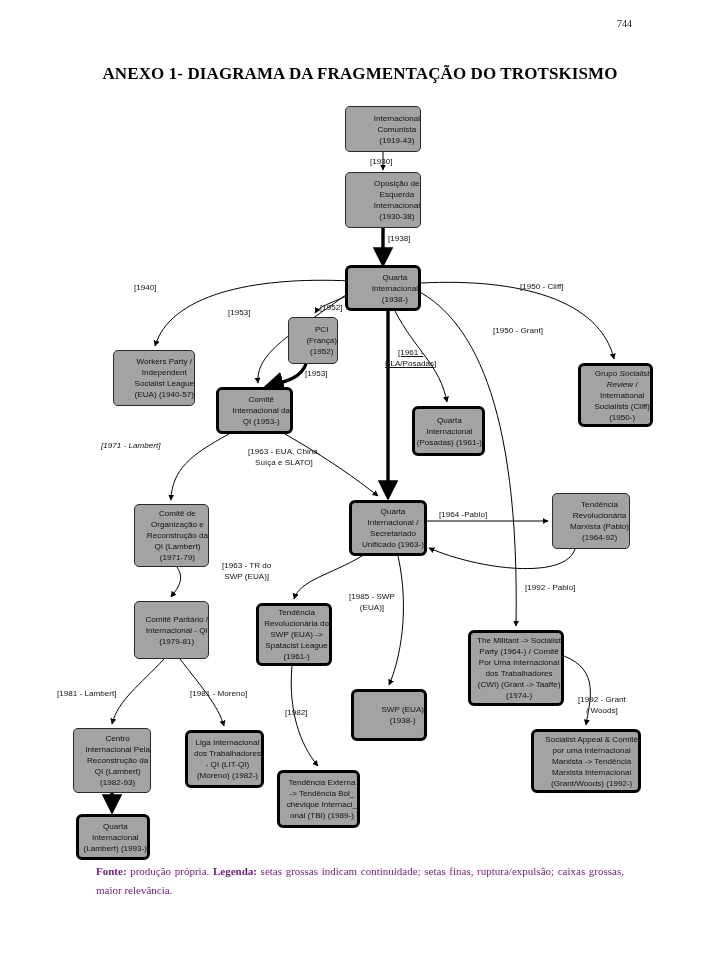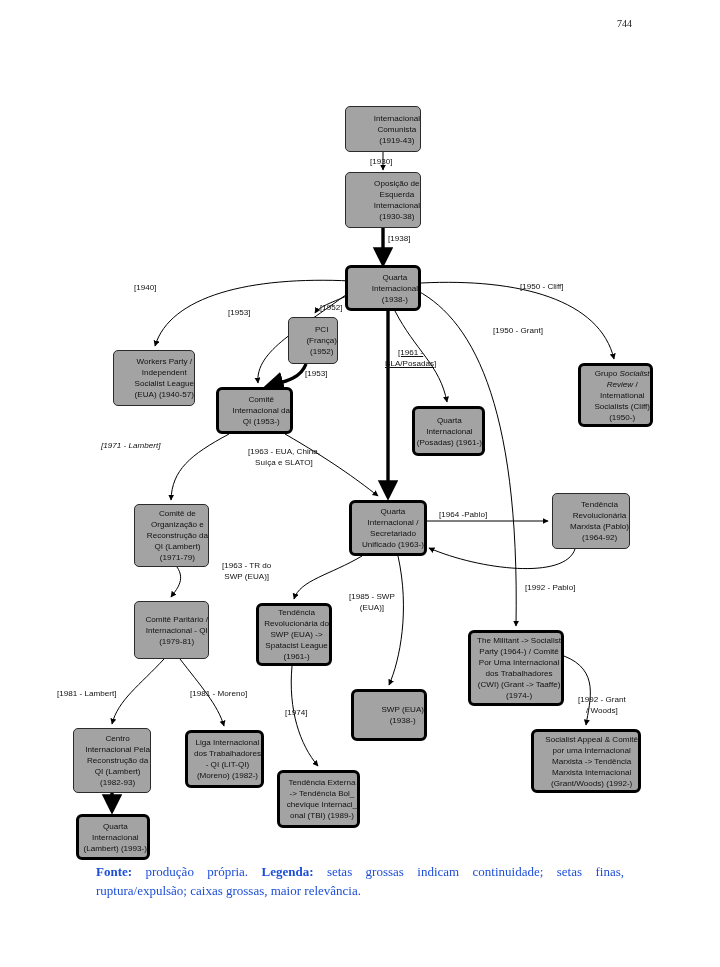--- a/index.html
+++ b/index.html
@@ -38,31 +38,32 @@
 
   
   .elabel{
     position:absolute;z-index:4;font-size:8.1px;line-height:10.5px;
     color:#111;background:transparent;white-space:pre-line;text-align:center;
   }
 
   
   .footer{
     position:absolute;left:96px;top:862px;width:528px;
-    font-family:"Liberation Serif",serif;font-size:13px;line-height:19px;
-    text-align:justify;color:#1d4ed8;
+    font-family:"Liberation Serif",serif;font-size:11px;line-height:19px;
+    text-align:justify;color:#701a75;
   }
   .footer b{font-weight:bold;}
 </style>
 </head>
 <body>
 
 <div id="page">
 
   <div class="page-num">744</div>
+  <div class="doc-title">ANEXO 1- DIAGRAMA DA FRAGMENTAÇÃO DO TROTSKISMO</div>
 
   <div id="canvas">
     <svg id="wires" viewBox="0 0 720 760">
       <defs>
         <marker id="ah-thin" markerWidth="7" markerHeight="7" refX="5.4" refY="3" orient="auto">
           <path d="M0,0 L6,3 L0,6 z" fill="#000"></path>
         </marker>
         <marker id="ah-thick" markerWidth="7" markerHeight="7" refX="4.6" refY="3" orient="auto">
           <path d="M0,0 L6,3 L0,6 z" fill="#000"></path>
         </marker>
@@ -170,21 +171,21 @@
         <div class="elabel" style="left: 248px; top: 347px;">[1963 - EUA, China,
 Suíça e SLATO]</div>
         <div class="elabel" style="left: 439px; top: 410px;">[1964  -Pablo]</div>
         <div class="elabel" style="left: 222px; top: 461px;">[1963 - TR do
 SWP (EUA)]</div>
         <div class="elabel" style="left: 349px; top: 492px;">[1985 - SWP
 (EUA)]</div>
         <div class="elabel" style="left: 525px; top: 483px;">[1992 - Pablo]</div>
         <div class="elabel" style="left: 57px; top: 589px;">[1981 - Lambert]</div>
         <div class="elabel" style="left: 190px; top: 589px;">[1981 - Moreno]</div>
-        <div class="elabel" style="left: 285px; top: 608px;">[1974]</div>
+        <div class="elabel" style="left: 285px; top: 608px;">[1982]</div>
         <div class="elabel" style="left: 578px; top: 595px;">[1992 - Grant
 / Woods]</div>
       </div>
   </div>
 
   <div class="footer">
     <b>Fonte:</b><span> produção própria. </span><b>Legenda:</b><span> setas grossas indicam continuidade; setas finas, ruptura/expulsão; caixas grossas, maior relevância.</span>
   </div>
 
 </div>

